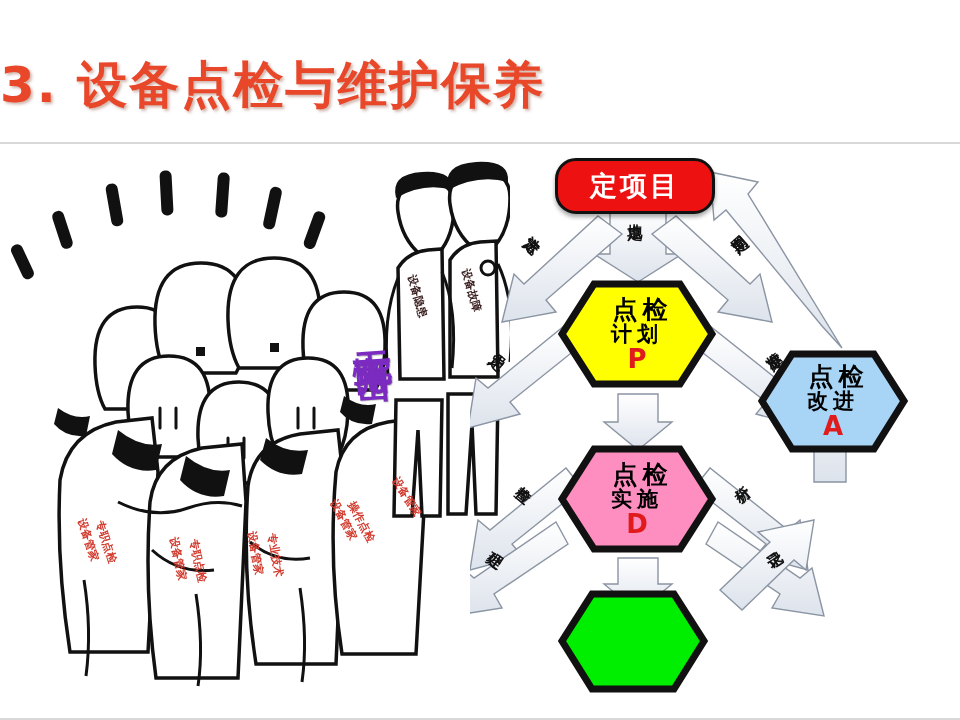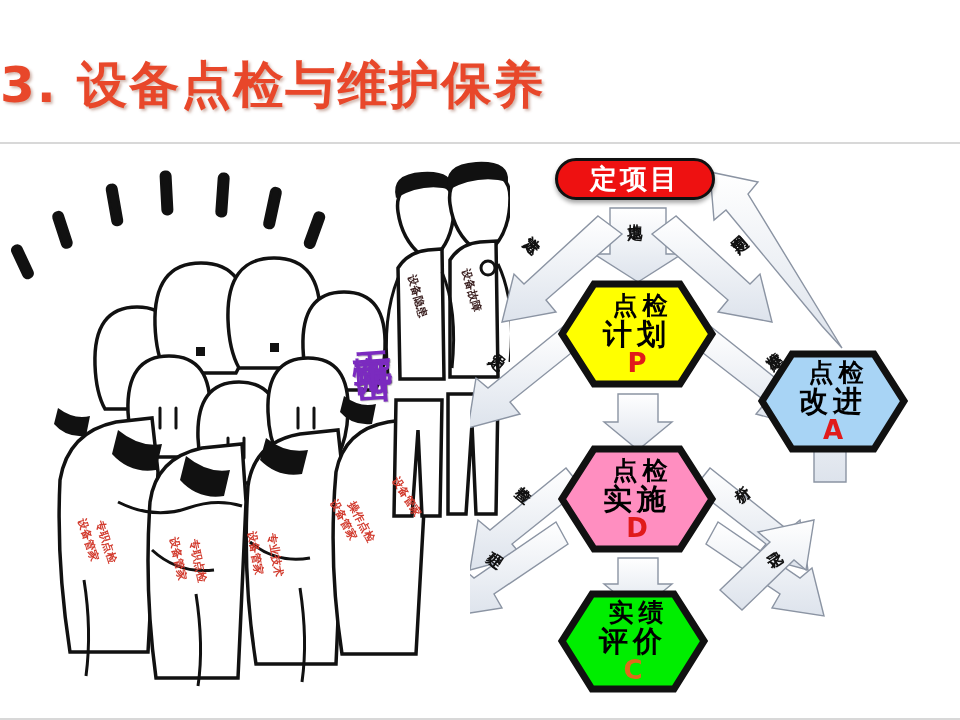--- a/index.html
+++ b/index.html
@@ -65,21 +65,21 @@
     display:flex;flex-direction:column;
     align-items:center;justify-content:center;
     font-weight:bold;
     font-family:"DejaVu Sans","Liberation Sans",sans-serif;
     line-height:1.05;
     box-sizing:border-box;
   }
 
   
   #node-project{
-    left:85px;top:8px;width:160px;height:42px;
+    left:85px;top:8px;width:160px;height:56px;
     background:#ee1111;
     border:3px solid #111;
     border-radius:21px;
     color:#ffffff;
     font-size:27px;
     letter-spacing:3px;
     box-shadow:0 3px 4px rgba(0,0,0,0.35);
   }
 
   
@@ -92,21 +92,21 @@
   }
   .hex .hexshape{position:absolute;left:0;top:0;width:100%;height:100%;}
   .hex .hexlabel{position:relative;z-index:2;text-align:center;}
 
   #node-plan{left:88px;top:130px;width:158px;height:108px;}
   #node-do{left:88px;top:295px;width:158px;height:108px;}
   #node-check{left:88px;top:440px;width:150px;height:103px;}
   #node-act{left:288px;top:200px;width:150px;height:103px;}
 
   .hl1{font-size:25px;letter-spacing:5px;margin-left:11px;}
-  .hl2{font-size:29px;letter-spacing:5px;margin-top:2px;}
+  .hl2{font-size:21px;letter-spacing:5px;margin-top:2px;}
   .hlc{font-size:26px;margin-top:1px;}
 
   .arrow-label{
     position:absolute;
     font-size:15px;
     font-weight:bold;
     color:#111;
     font-family:"DejaVu Sans","Liberation Sans",sans-serif;
     writing-mode:vertical-rl;
     text-orientation:upright;
@@ -318,25 +318,20 @@
         <div class="hl1">点检</div>
         <div class="hl2">实施</div>
         <div class="hlc" style="color:#e01b1b;">D</div>
       </div>
     </div>
 
     <div class="hex" id="node-check" style="z-index:5;">
       <svg class="hexshape" viewBox="0 0 150 103" preserveAspectRatio="none">
         <polygon points="34,4 116,4 146,51 116,99 34,99 4,51" fill="#00ee00" stroke="#111111" stroke-width="7"></polygon>
       </svg>
-      <div class="hexlabel">
-        <div class="hl1">实绩</div>
-        <div class="hl2">评价</div>
-        <div class="hlc" style="color:#e06a1b;">C</div>
-      </div>
     </div>
 
     <div class="hex" id="node-act" style="z-index:5;">
       <svg class="hexshape" viewBox="0 0 150 103" preserveAspectRatio="none">
         <polygon points="34,4 116,4 146,51 116,99 34,99 4,51" fill="#a8d4f5" stroke="#111111" stroke-width="7"></polygon>
       </svg>
       <div class="hexlabel">
         <div class="hl1">点检</div>
         <div class="hl2">改进</div>
         <div class="hlc" style="color:#e01b1b;">A</div>

